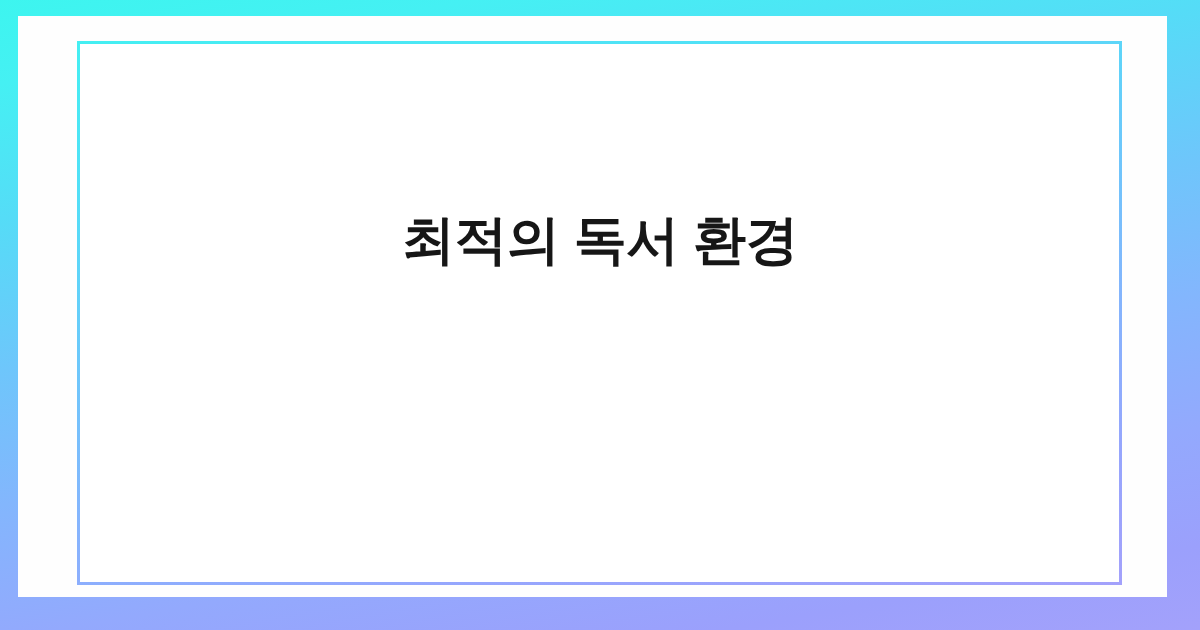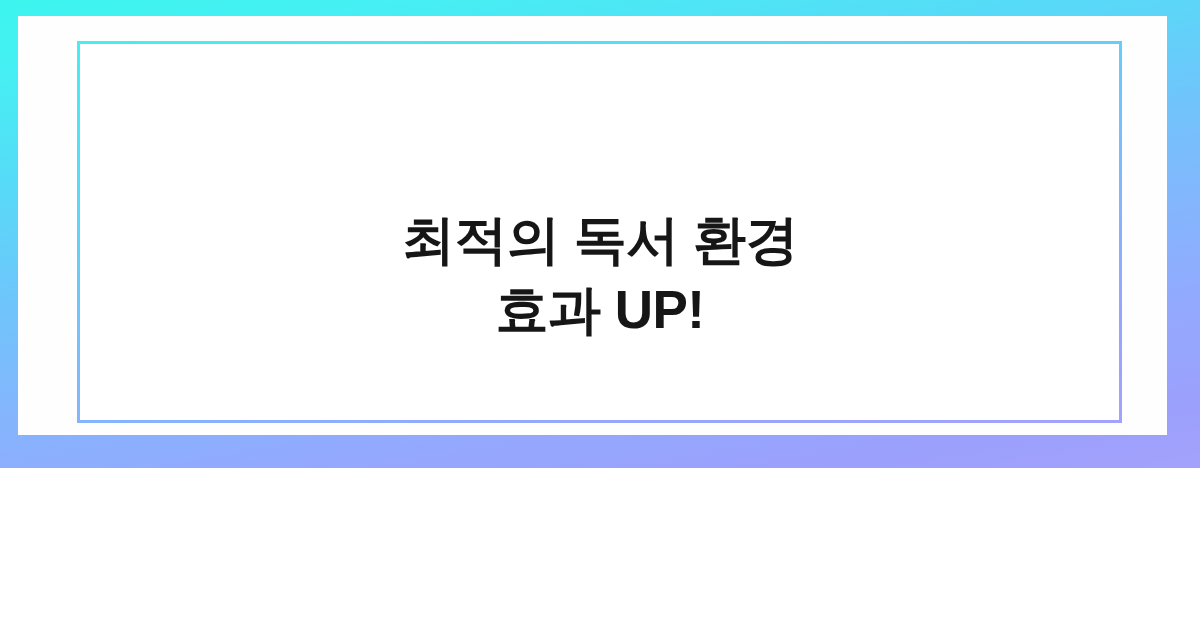--- a/index.html
+++ b/index.html
@@ -9,21 +9,21 @@
     background: #ffffff;
   }
   body {
     font-family: "Liberation Sans", "DejaVu Sans", sans-serif;
   }
 
   
   #card {
     position: relative;
     width: 1200px;
-    height: 468px;
+    height: 630px;
     overflow: hidden;
     box-sizing: border-box;
   }
 
   
   .gradient-frame {
     position: absolute;
     inset: 0;
     background: linear-gradient(170deg,
         #3df5ef 0%,
@@ -340,16 +340,15 @@
         <div class="phone-speaker"></div>
         <div class="phone-screen"></div>
       </div>
 
       <div class="photo-wash"></div>
     </div>
   </div>
 
   <div class="headline">
     <span class="line">최적의 독서 환경</span>
-    <span class="line">효과 UP!</span>
   </div>
 
 </div>
 
 </body></html>

